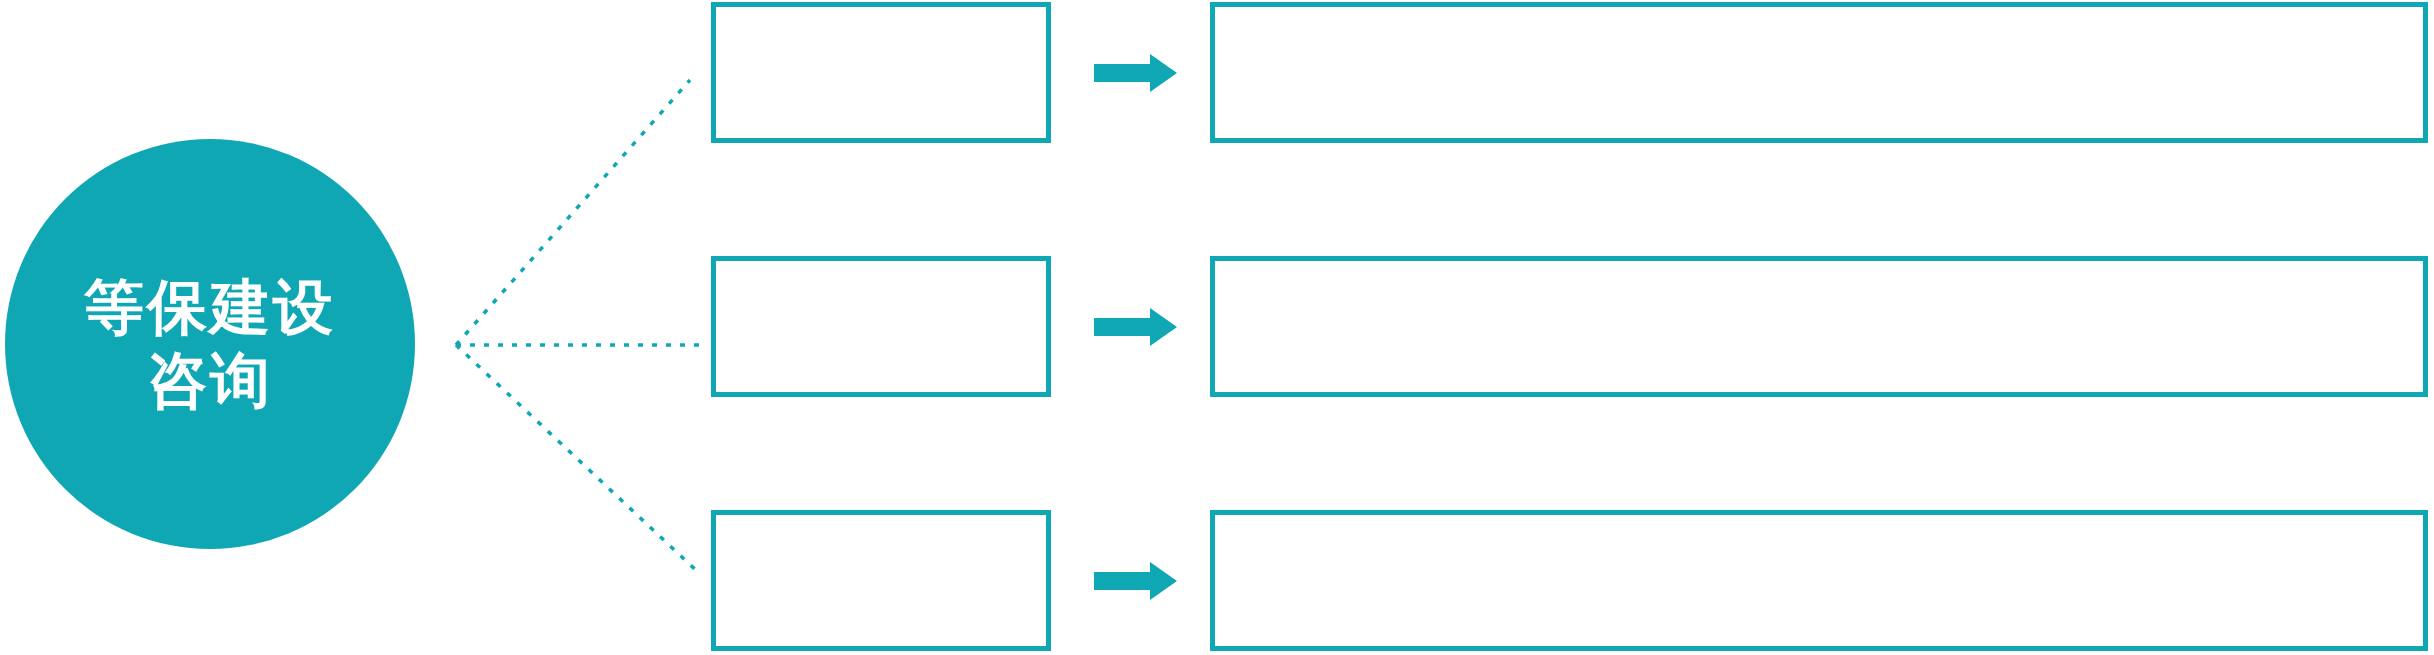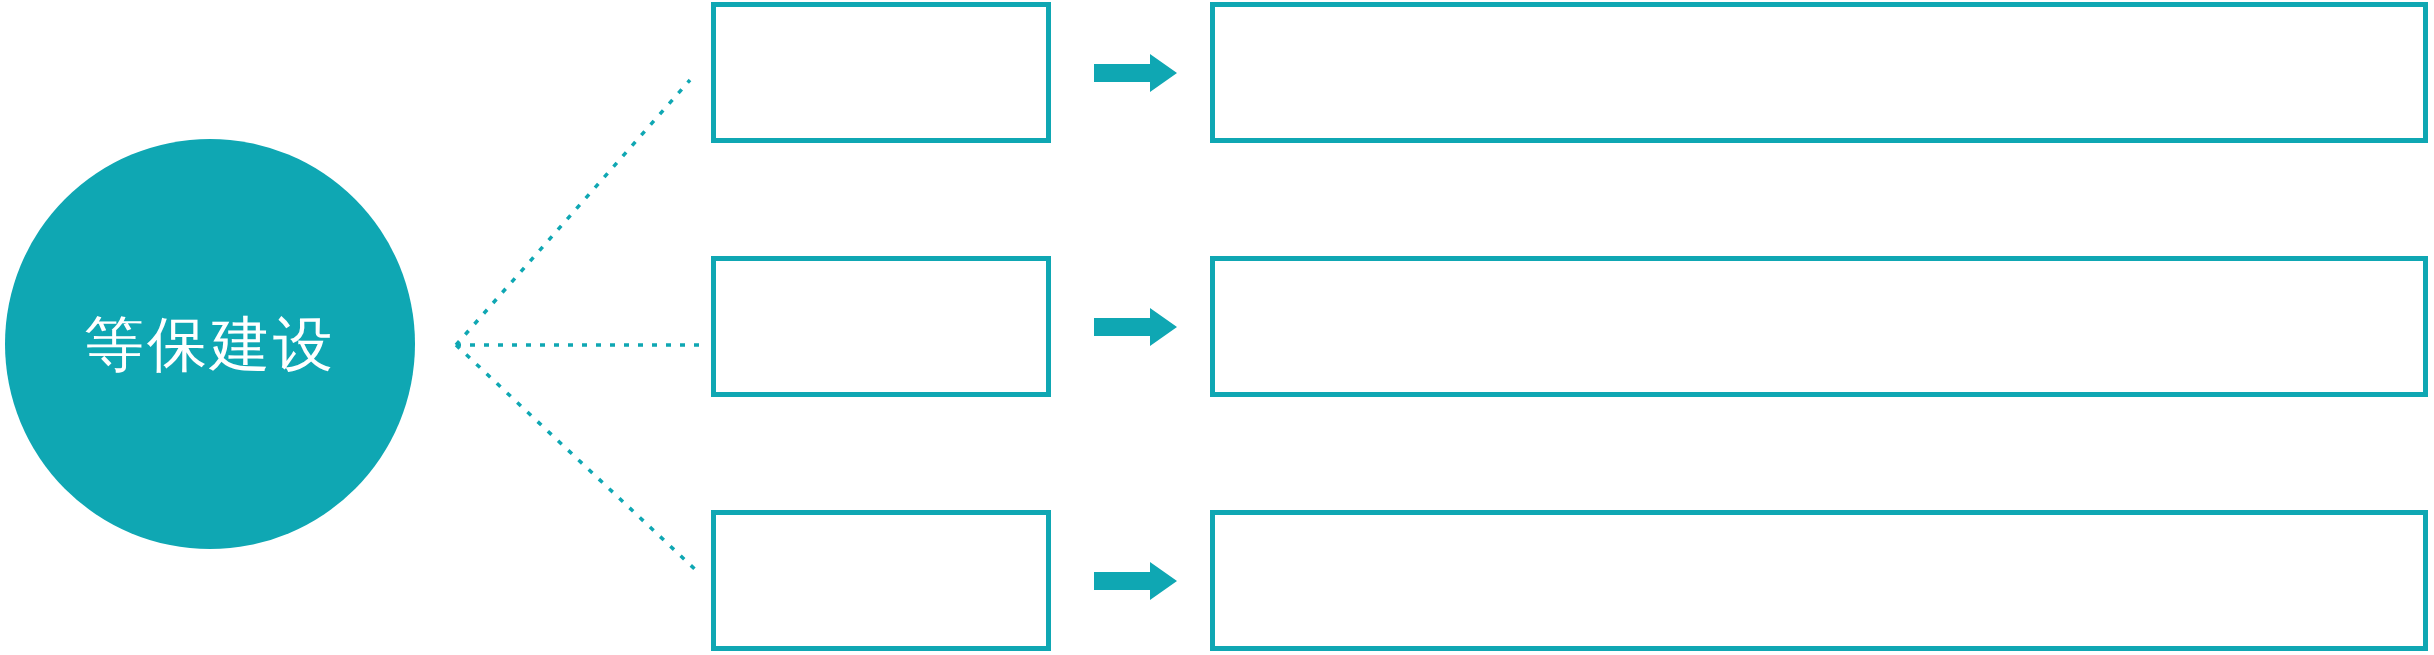--- a/index.html
+++ b/index.html
@@ -29,21 +29,21 @@
     width: 410px; height: 410px;
     border-radius: 50%;
     background: var(--accent);
     color: #ffffff;
     display: flex;
     flex-direction: column;
     align-items: center;
     justify-content: center;
     text-align: center;
     font-size: 60px;
-    font-weight: 400;
+    font-weight: 700;
     letter-spacing: 3px;
     line-height: 73px;
   }
   .small-box {
     position: absolute;
     left: 711px;
     width: 340px; height: 141px;
     border: 5px solid var(--accent);
     background: #ffffff;
     box-sizing: border-box;
@@ -75,20 +75,21 @@
 <div class="canvas">
 
   <svg class="connectors" viewBox="0 0 2434 655" xmlns="http://www.w3.org/2000/svg">
     <line x1="456" y1="345" x2="690" y2="80"></line>
     <line x1="456" y1="345" x2="703" y2="345"></line>
     <line x1="456" y1="345" x2="700" y2="574"></line>
   </svg>
 
   <div class="root-circle">
     <span>等保建设</span>
+    <span>咨询</span>
   </div>
 
   <div class="small-box row-1"></div>
   <svg class="arrow arrow-1" viewBox="0 0 84 40" xmlns="http://www.w3.org/2000/svg">
     <polygon points="0,11 56,11 56,1 83,20 56,39 56,29 0,29"></polygon>
   </svg>
   <div class="large-box row-1"></div>
 
   <div class="small-box row-2"></div>
   <svg class="arrow arrow-2" viewBox="0 0 84 40" xmlns="http://www.w3.org/2000/svg">

